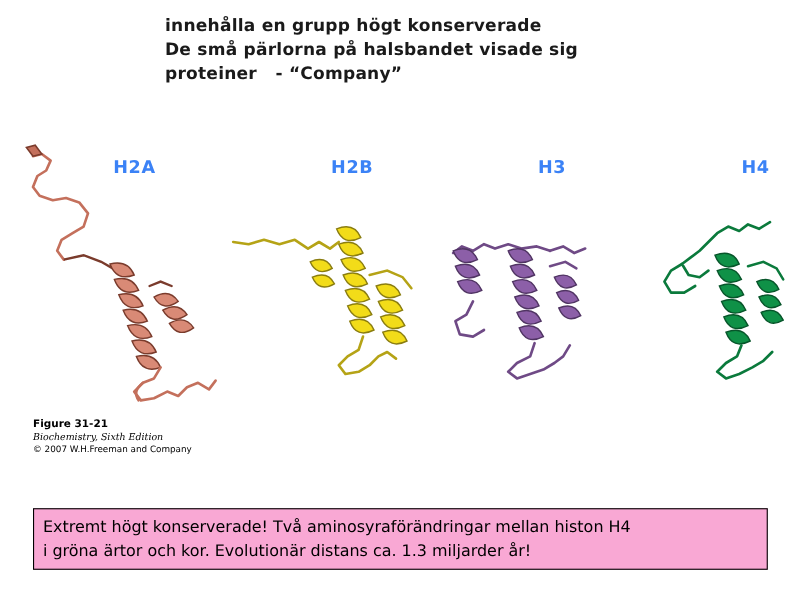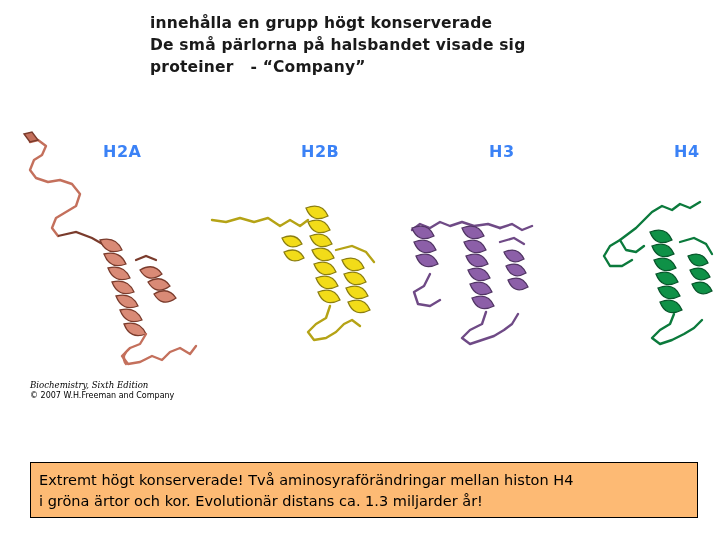--- a/index.html
+++ b/index.html
@@ -90,21 +90,21 @@
     color: #000;
   }
   .footer-box {
     position: absolute;
     left: 30px;
     top: 462px;
     width: 668px;
     height: 56px;
     border: 1px solid #000000;
     box-sizing: border-box;
-    background: #fdba74;
+    background: #f9a8d4;
     padding: 7px 8px 0 8px;
   }
   .footer-line {
     font-family: "DejaVu Sans", sans-serif;
     font-size: 14.5px;
     color: #000000;
     line-height: 1.45;
     white-space: nowrap;
   }
 </style>
@@ -235,20 +235,21 @@
         </g>
         <path d="M680 132 L694 128 L706 134 L712 144" fill="none" stroke="#0b7a3c" stroke-width="2.3" stroke-linecap="round"></path>
 
         <path d="M674 204 L670 214 L660 220 L652 228 L660 234 L672 230 L684 224 L694 218 L702 210" fill="none" stroke="#0b7a3c" stroke-width="2.4" stroke-linecap="round" stroke-linejoin="round"></path>
       </g>
 
     </svg>
   </div>
 
   <div class="credits">
+    <div class="c1">Figure 31-21</div>
     <div class="c2">Biochemistry, Sixth Edition</div>
     <div class="c3">© 2007 W.H.Freeman and Company</div>
   </div>
 
   <div class="footer-box">
     <div class="footer-line">Extremt högt konserverade! Två aminosyraförändringar mellan histon H4</div>
     <div class="footer-line">i gröna ärtor och kor. Evolutionär distans ca. 1.3 miljarder år!</div>
   </div>
 
 </div>

